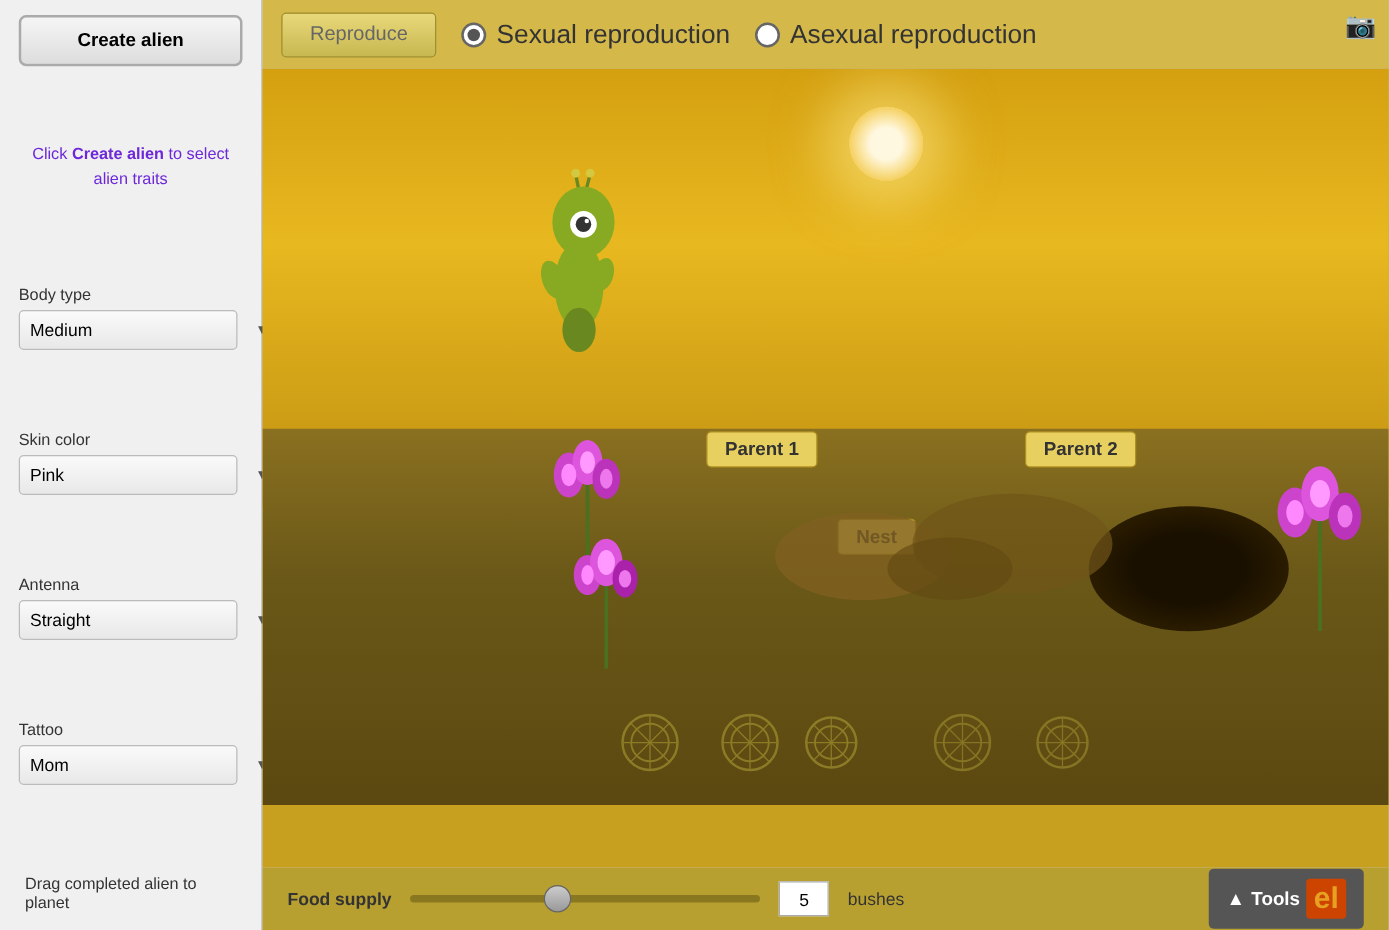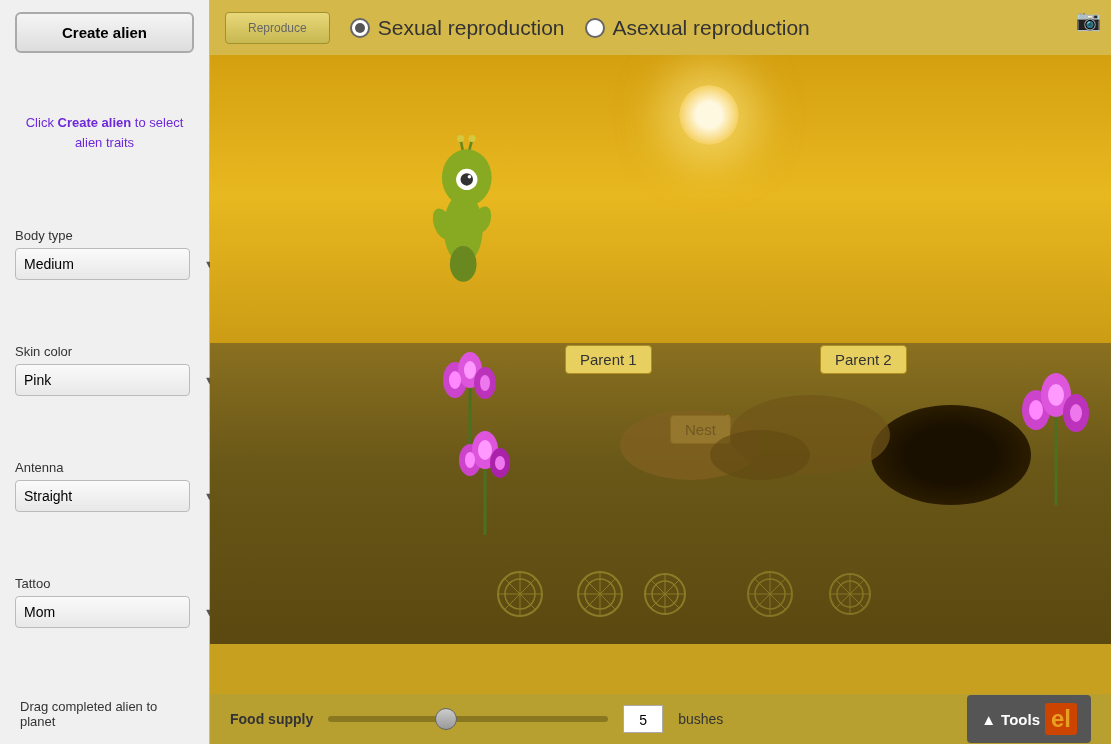--- a/index.html
+++ b/index.html
@@ -107,21 +107,21 @@
       gap: 20px;
       height: 55px;
       position: relative;
     }
 
     #reproduce-btn {
       padding: 8px 22px;
       background: linear-gradient(to bottom, #e8d87a, #c8b850);
       border: 1px solid #a09030;
       border-radius: 4px;
-      font-size: 12px;
+      font-size: 16px;
       color: #666;
       cursor: pointer;
     }
 
     .radio-option {
       display: flex;
       align-items: center;
       gap: 8px;
       font-size: 21px;
       color: #333;
@@ -196,21 +196,21 @@
     }
 
     
     .scene-label {
       position: absolute;
       background: #e8d060;
       border: 1px solid #b09020;
       border-radius: 4px;
       padding: 5px 14px;
       font-size: 15px;
-      font-weight: normal;
+      font-weight: bold;
       color: #333;
       cursor: pointer;
     }
 
     
     .alien {
       position: absolute;
       top: 80px;
       left: 195px;
     }

